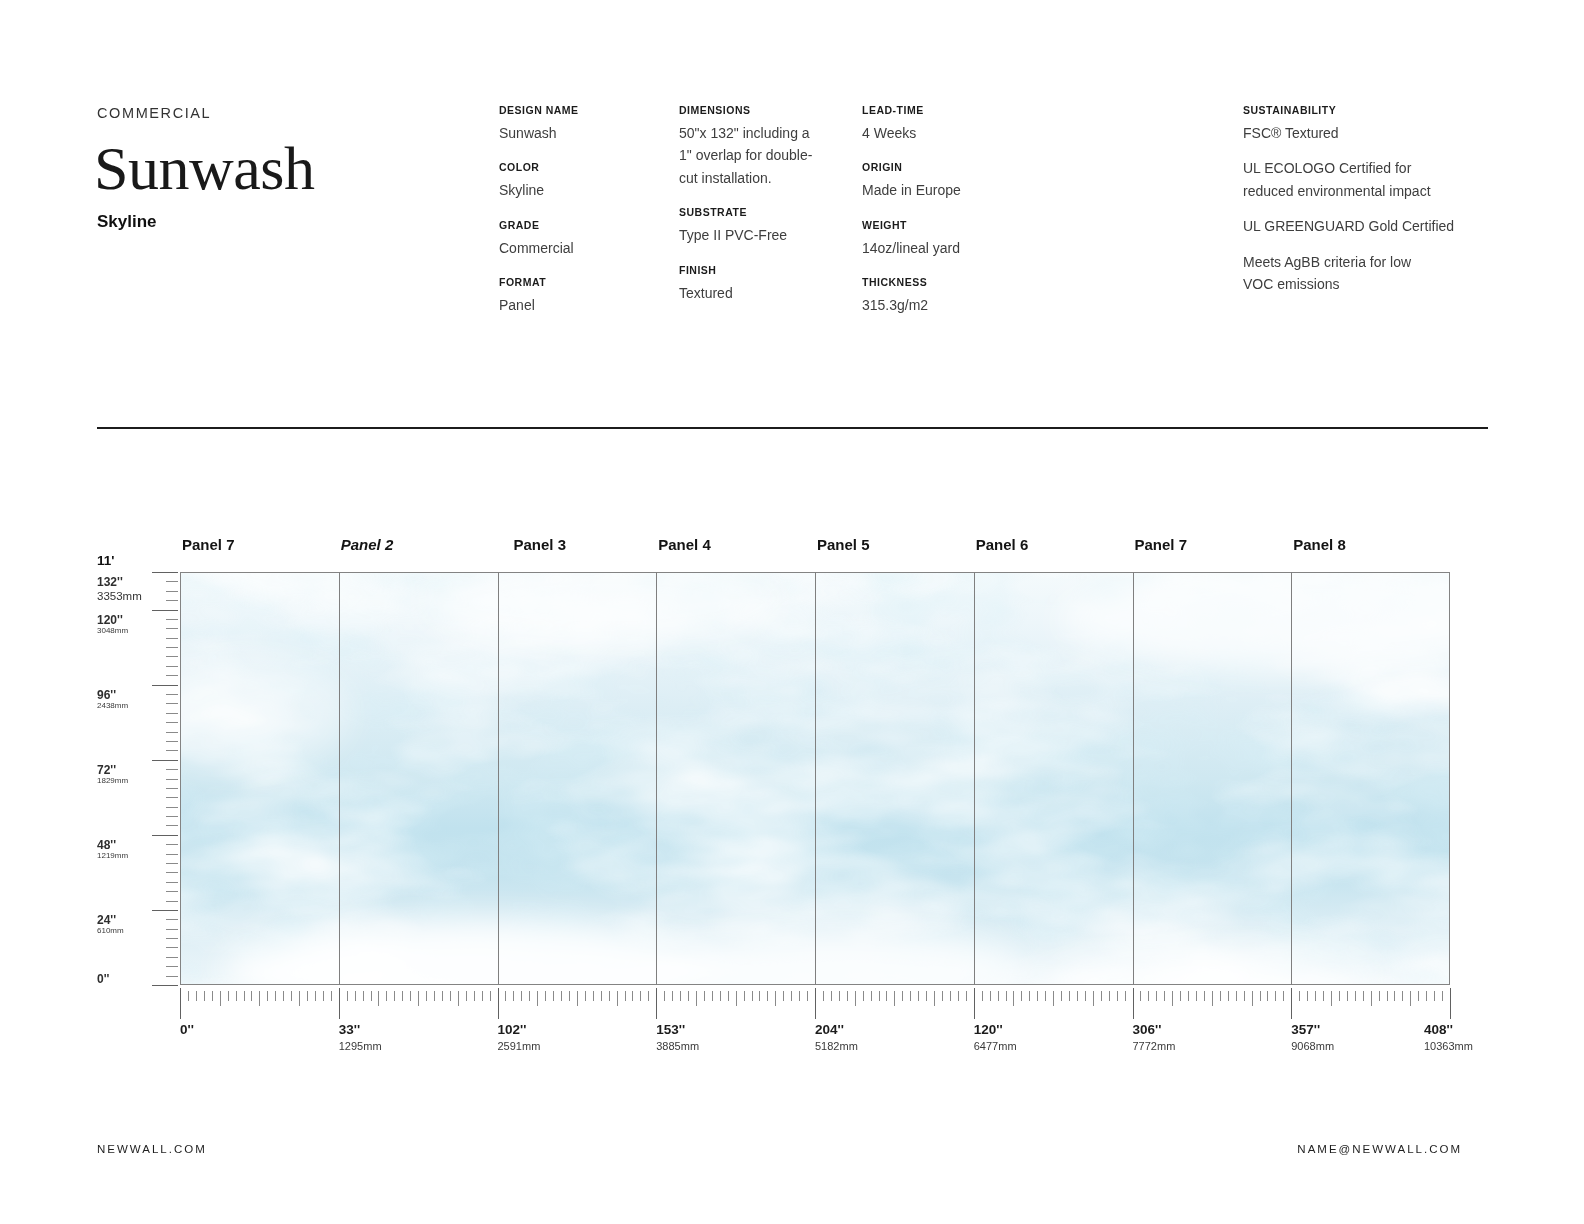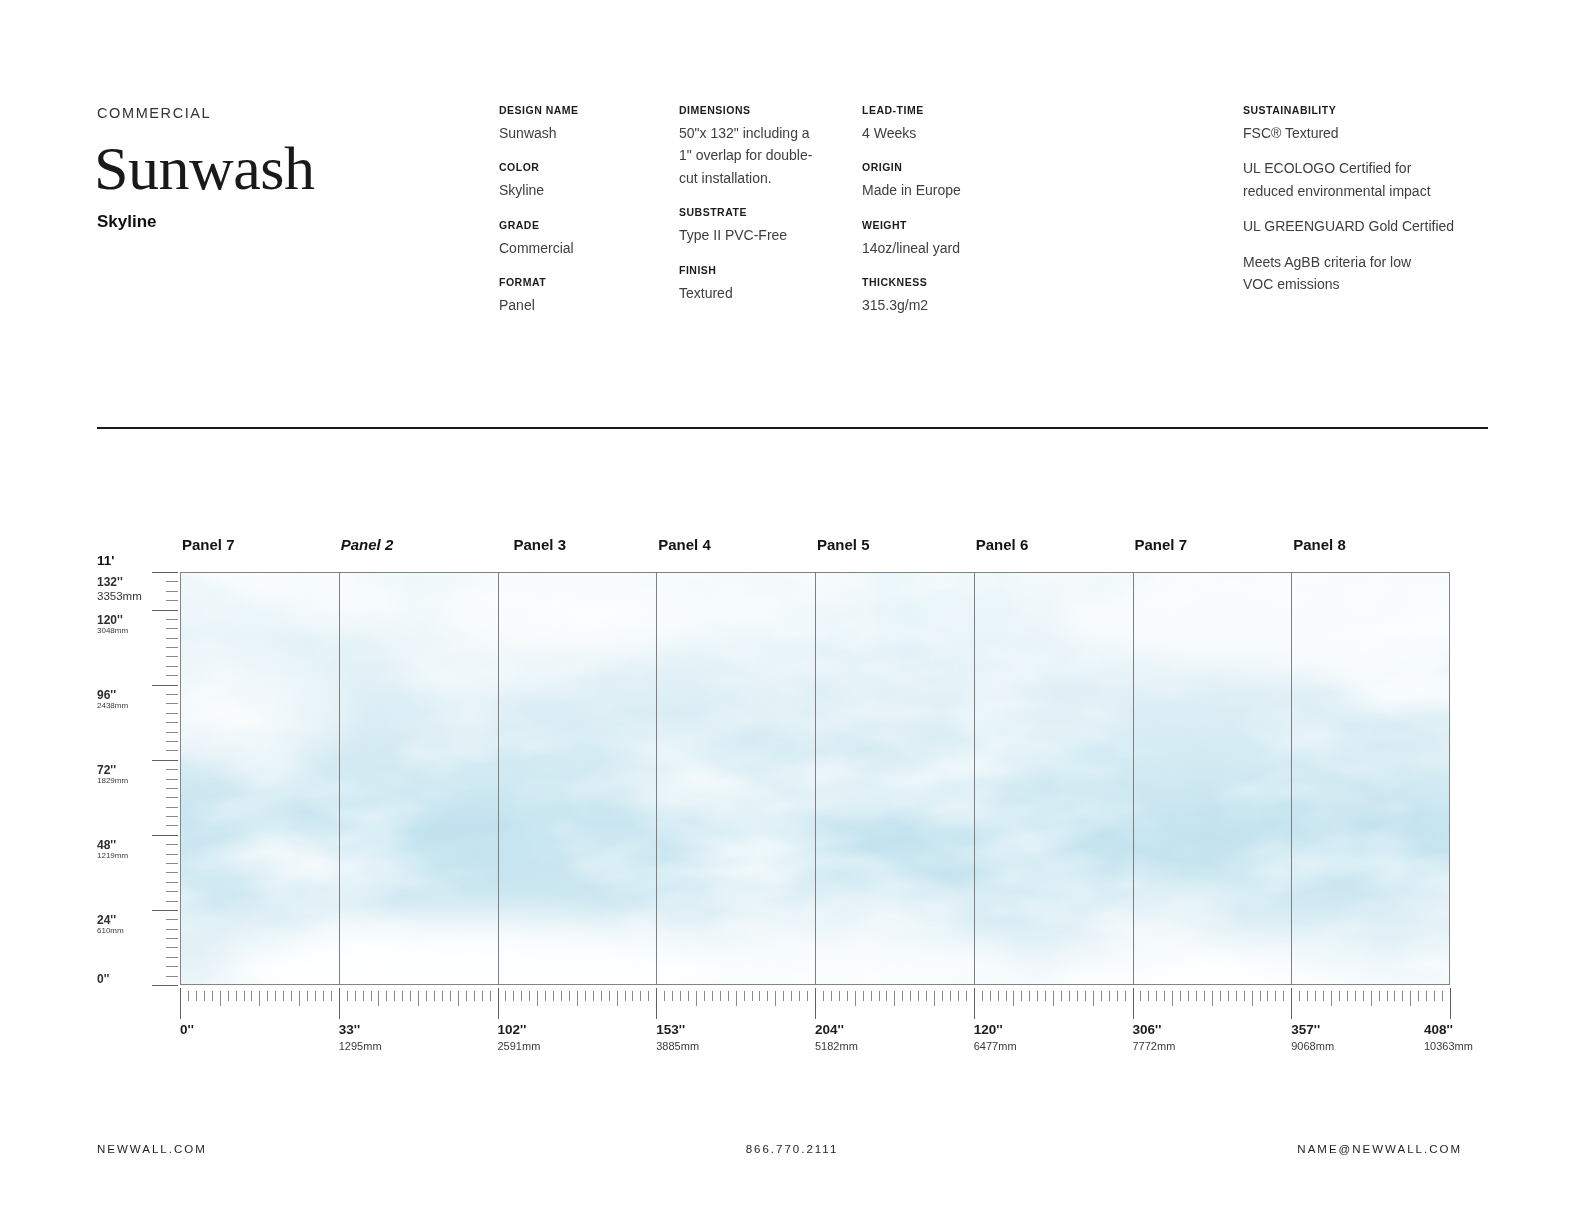--- a/index.html
+++ b/index.html
@@ -390,21 +390,20 @@
         <div class="x-in" style="left: 1132.5px; top: 1022px;">306''</div>
         <div class="x-mm" style="left: 1132.5px; top: 1040px;">7772mm</div>
         <div class="x-in" style="left: 1291.25px; top: 1022px;">357''</div>
         <div class="x-mm" style="left: 1291.25px; top: 1040px;">9068mm</div>
         <div class="x-in" style="left: 1424px; top: 1022px;">408''</div>
         <div class="x-mm" style="left: 1424px; top: 1040px;">10363mm</div>
       </div>
   </div>
 
   <div class="footer-item" style="left:97px">NEWWALL.COM</div>
-  <div class="footer-item footer-center">866.770.2111</div>
   <div class="footer-item" style="right:122px">NAME@NEWWALL.COM</div>
 
 <div class="sep" style="left: 339px;"></div>
     <div class="sep" style="left: 498px;"></div>
     <div class="sep" style="left: 656px;"></div>
     <div class="sep" style="left: 815px;"></div>
     <div class="sep" style="left: 974px;"></div>
     <div class="sep" style="left: 1133px;"></div>
     <div class="sep" style="left: 1291px;"></div>
   </div>

